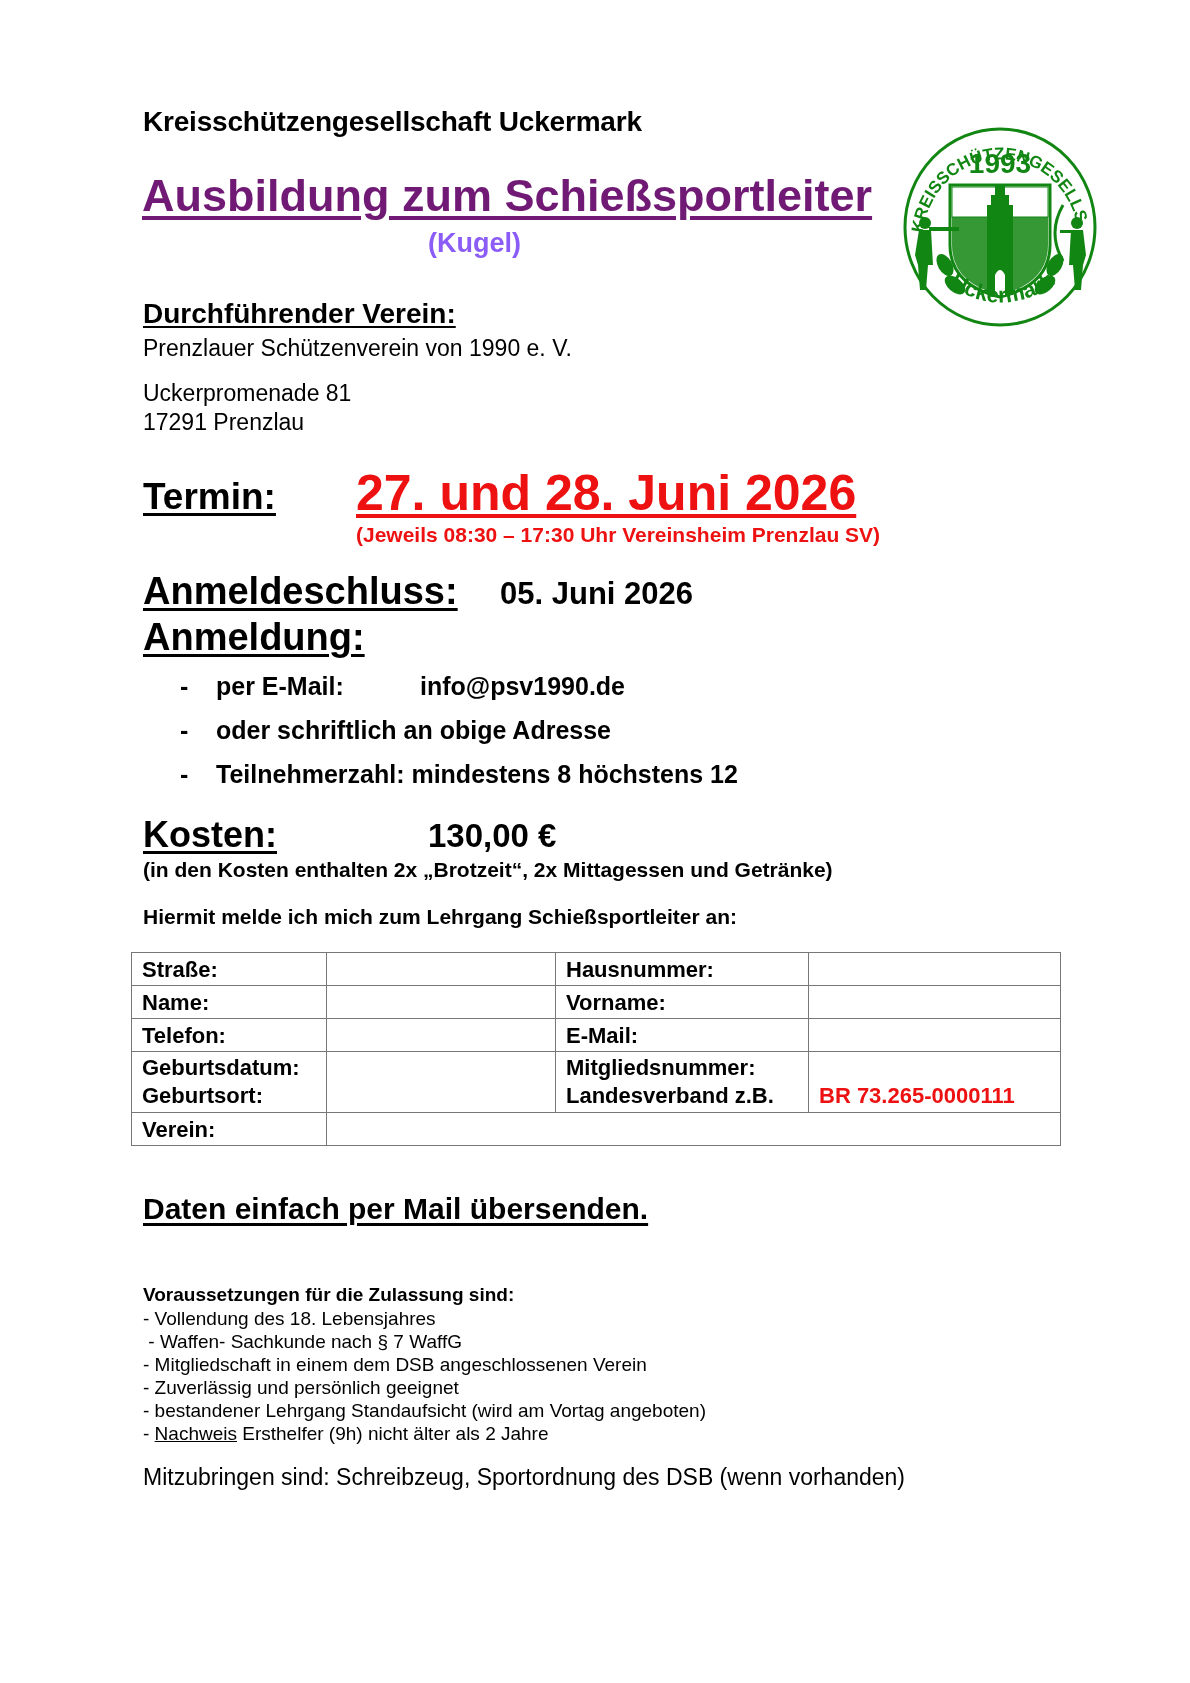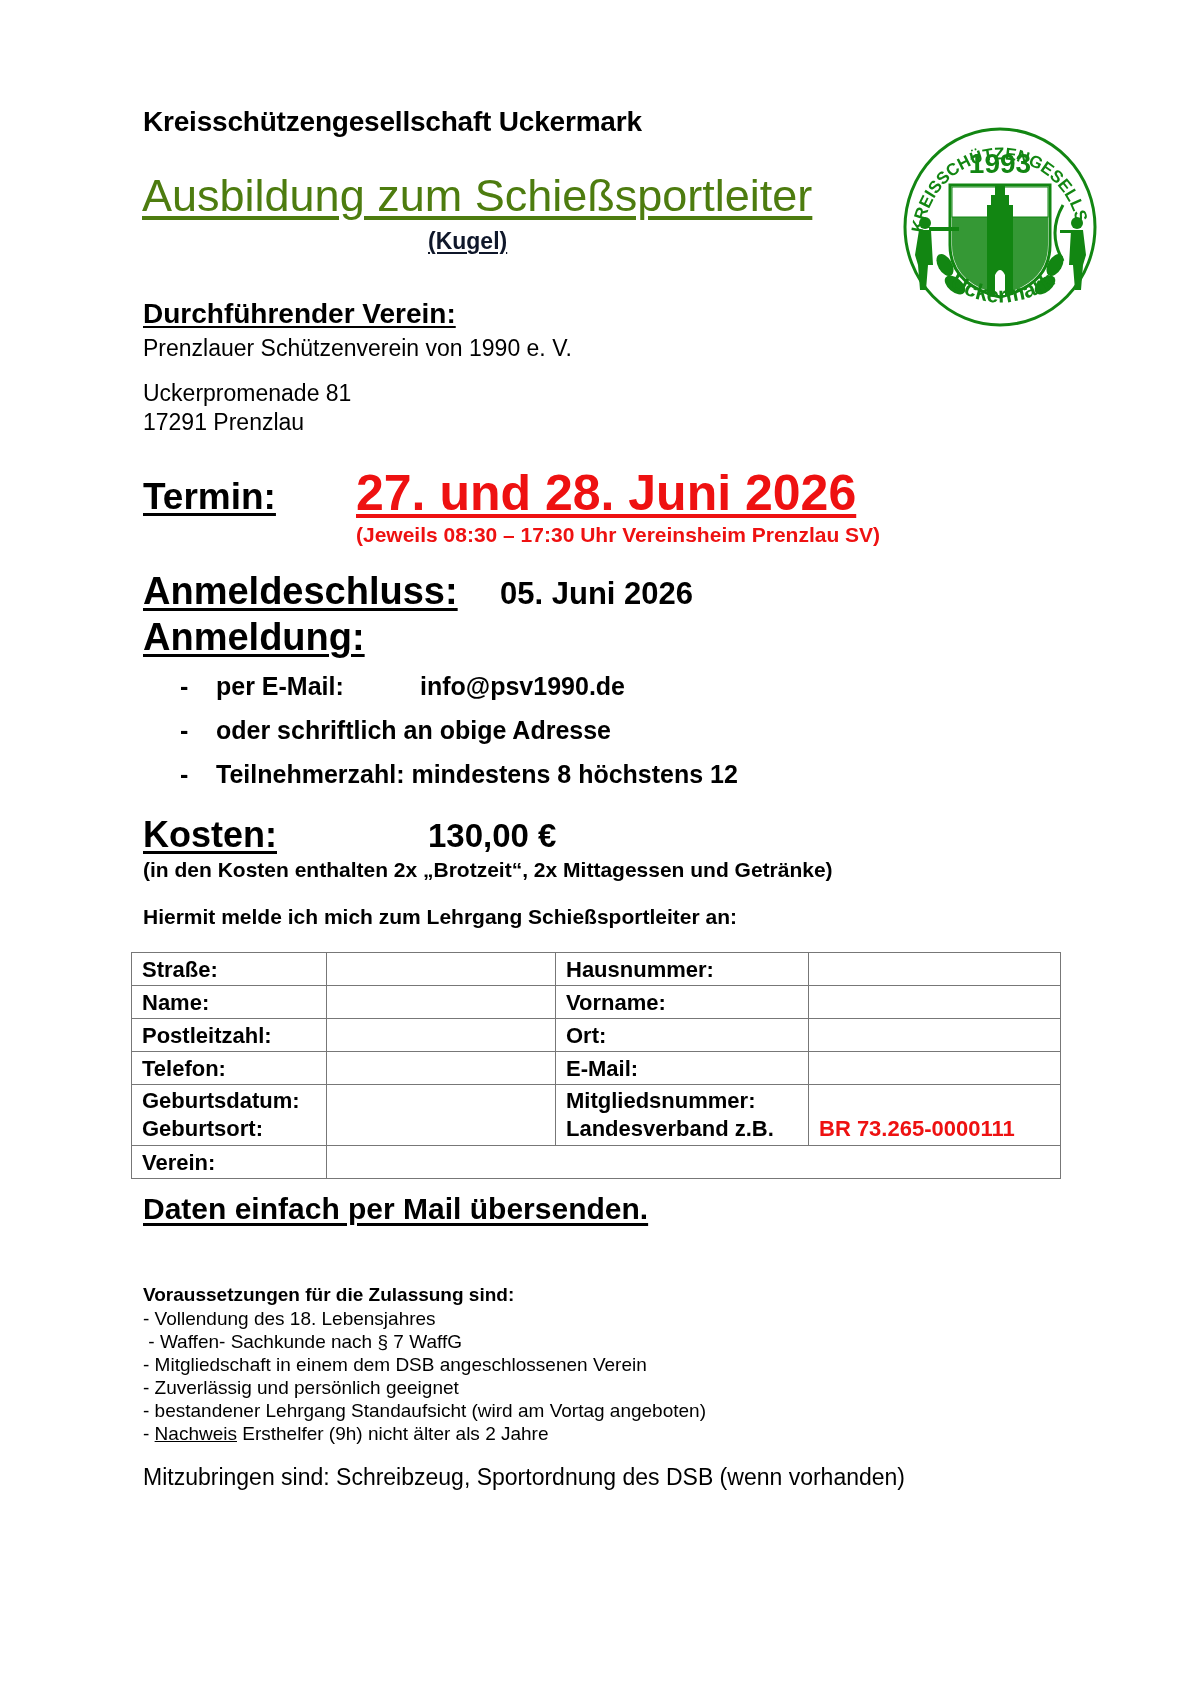--- a/index.html
+++ b/index.html
@@ -1,24 +1,24 @@
 <!DOCTYPE html>
 <html><head>
 <meta charset="utf-8">
 <style>
   html, body { margin: 0; padding: 0; background: #ffffff; }
   body { width: 1190px; height: 1683px; position: relative; overflow: hidden;
          font-family: "Liberation Sans", sans-serif; color: #000; }
   .abs { position: absolute; }
 
   #org { left: 143px; top: 106px; font-size: 28px; font-weight: bold; letter-spacing: -0.2px; }
-  #title { left: 142px; top: 170px; font-size: 45px; font-weight: normal; color: #4d7c0f;
+  #title { left: 142px; top: 170px; font-size: 45px; font-weight: bold; color: #701a75;
            text-decoration: underline; text-decoration-thickness: 4px; text-underline-offset: 5px; white-space: nowrap; }
-  #subtitle { left: 428px; top: 228px; font-size: 23px; font-weight: bold; color: #0f172a;
-              text-decoration: underline; text-decoration-thickness: 2px; text-underline-offset: 3px; }
+  #subtitle { left: 428px; top: 228px; font-size: 27px; font-weight: bold; color: #8b5cf6;
+              text-decoration-thickness: 2px; text-underline-offset: 3px; }
 
   #logo { left: 895px; top: 115px; width: 210px; height: 220px; }
 
   #org-heading { left: 143px; top: 298px; font-size: 28px; font-weight: bold;
                  text-decoration: underline; text-decoration-thickness: 2px; text-underline-offset: 3px; }
   .addr { left: 143px; font-size: 23px; }
   #addr1 { top: 335px; } #addr2 { top: 380px; } #addr3 { top: 409px; }
 
   #termin-label { left: 143px; top: 476px; font-size: 37px; font-weight: bold;
                   text-decoration: underline; text-decoration-thickness: 3px; text-underline-offset: 4px; }
@@ -150,26 +150,20 @@
     <td class="c3">Hausnummer:</td>
     <td class="input-cell"></td>
   </tr>
   <tr>
     <td class="c1">Name:</td>
     <td class="c2 input-cell"></td>
     <td class="c3">Vorname:</td>
     <td class="input-cell"></td>
   </tr>
   <tr>
-    <td class="c1">Postleitzahl:</td>
-    <td class="c2 input-cell"></td>
-    <td class="c3">Ort:</td>
-    <td class="input-cell"></td>
-  </tr>
-  <tr>
     <td class="c1">Telefon:</td>
     <td class="c2 input-cell"></td>
     <td class="c3">E-Mail:</td>
     <td class="input-cell"></td>
   </tr>
   <tr class="tall">
     <td class="c1">
       <div>Geburtsdatum:</div>
       <div>Geburtsort:</div>
     </td>

